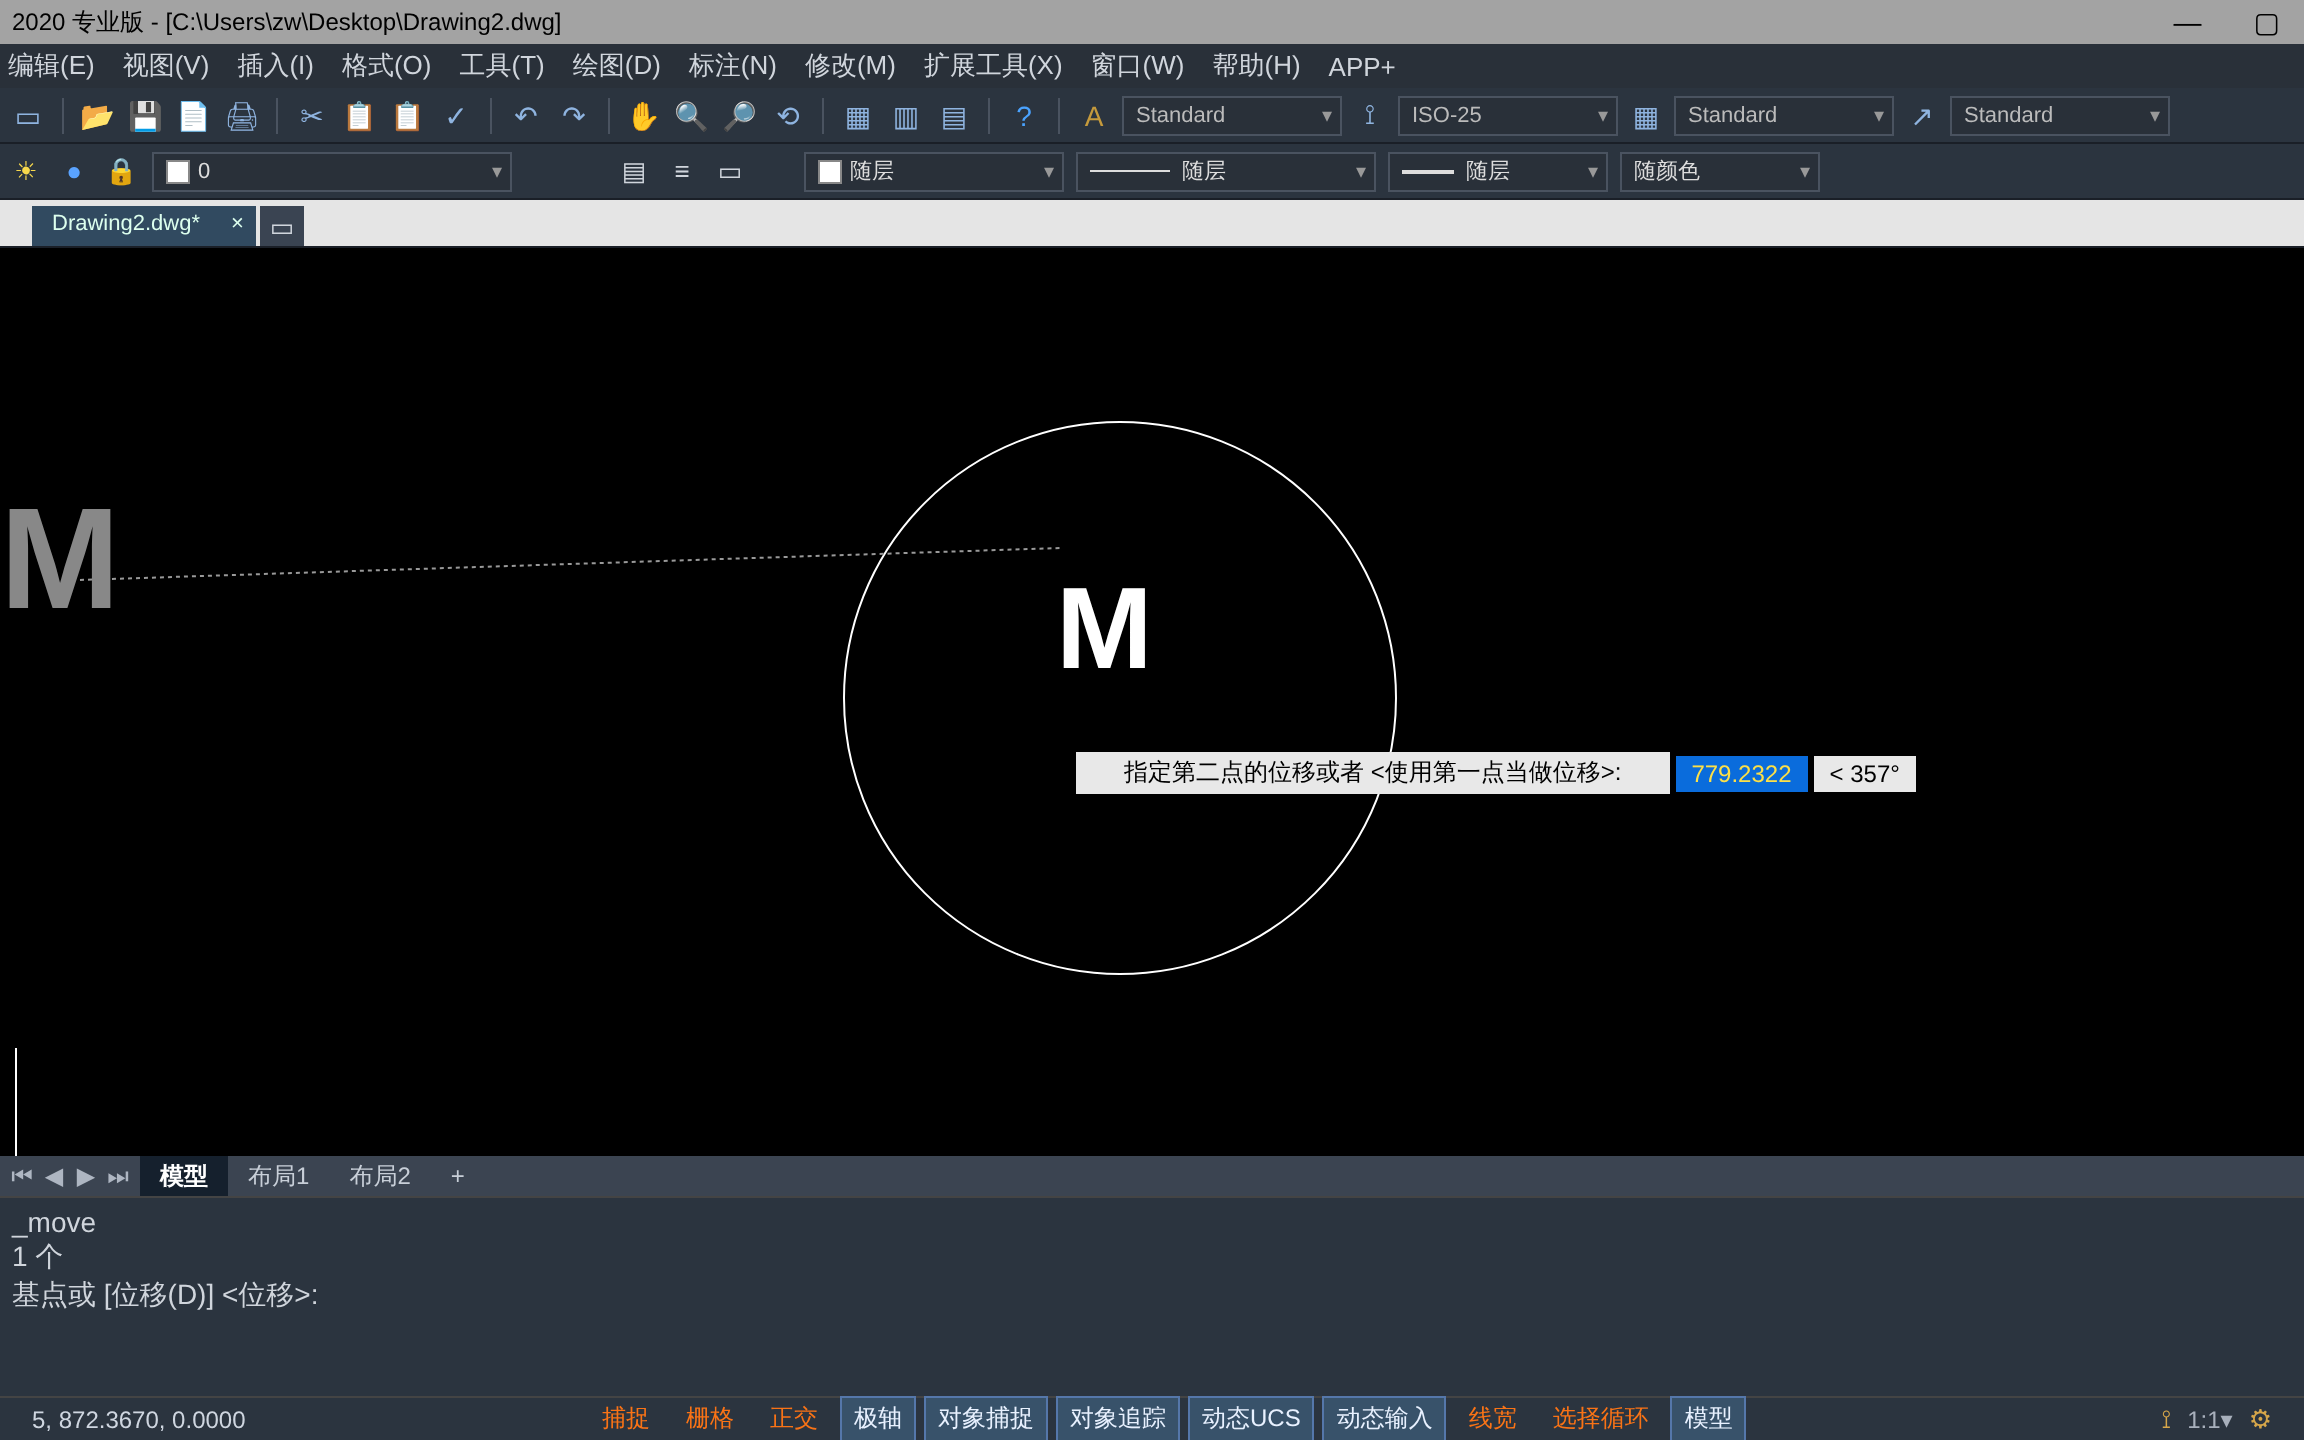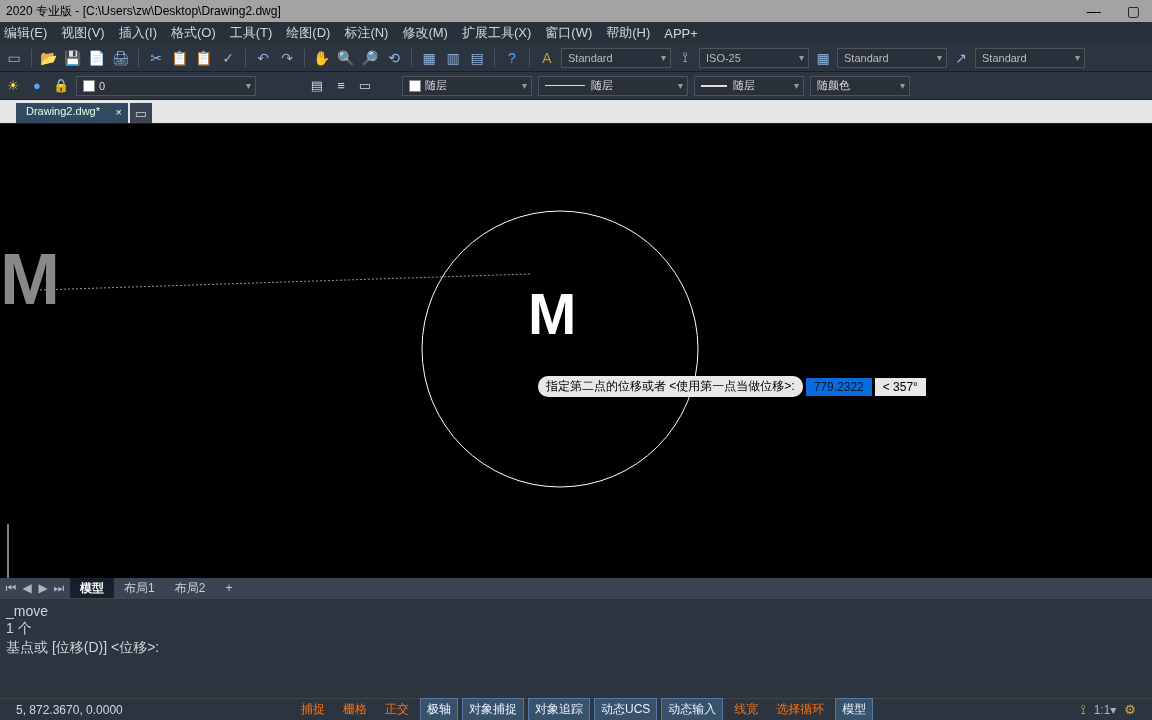--- a/index.html
+++ b/index.html
@@ -26,22 +26,22 @@
 
 .tabs { background:#e5e5e5; height:24px; display:flex; align-items:flex-end; padding-left:16px; gap:2px; border-bottom:1px solid #1a1f27;}
 .doc-tab { background:#314a60; color:#dfe; height:20px; padding:2px 28px 2px 10px; font-size:11px; font-family:monospace; position:relative; }
 .doc-tab .x { position:absolute; right:6px; top:3px; font-size:11px;}
 .tabs .plus { width:22px; height:20px; background:#3a4452; display:flex; align-items:center; justify-content:center; font-size:13px;}
 
 .canvas-wrap { flex:1; background:#000; position:relative; overflow:hidden;}
 .canvas-wrap svg { position:absolute; inset:0; }
 
 .tooltip { position:absolute; left:538px; top:252px; display:flex; align-items:center; gap:3px; }
-.tooltip .lbl { background:#e8e8e8; color:#000; padding:2px 8px; font-size:12px; white-space:nowrap;border-radius:10px; }
-.tooltip .val { background:#0a6cdc; color:#0f172a; padding:2px 8px; font-size:12px; }
+.tooltip .lbl { background:#e8e8e8; color:#000; padding:2px 24px; font-size:12px; white-space:nowrap; }
+.tooltip .val { background:#0a6cdc; color:#fde047; padding:2px 8px; font-size:12px; }
 .tooltip .ang { background:#e8e8e8; color:#000; padding:2px 8px; font-size:12px; }
 
 .layout-tabs { position:absolute; left:0; bottom:0; height:20px; background:#3b4451; display:flex; align-items:center; width:100%;}
 .layout-tabs .nav { display:flex; gap:2px; padding:0 4px;}
 .layout-tabs .nav span { width:14px; text-align:center; cursor:default; color:#aeb6c2;}
 .layout-tabs .tab { padding:2px 10px; font-size:12px; color:#c8cfd8;}
 .layout-tabs .tab.active { background:#15202d; color:#fff; font-weight:bold;}
 
 .cmdwin { background:#2b343f; height:100px; border-top:1px solid #444; padding:4px 6px; font-size:13px; color:#d0d5dc; display:flex; flex-direction:column; justify-content:flex-start; gap:1px;}
 .cmdwin .line { font-size:14px; }

